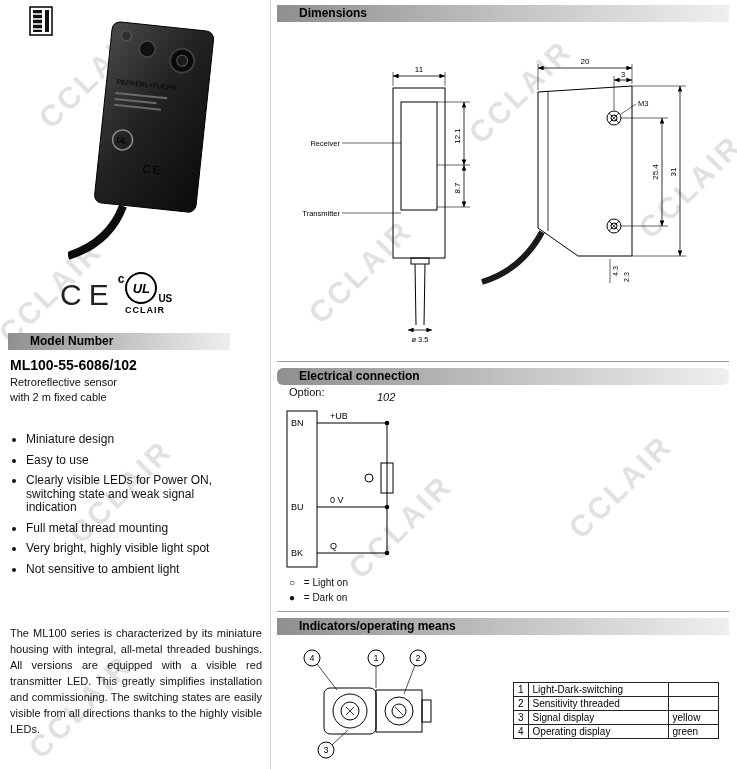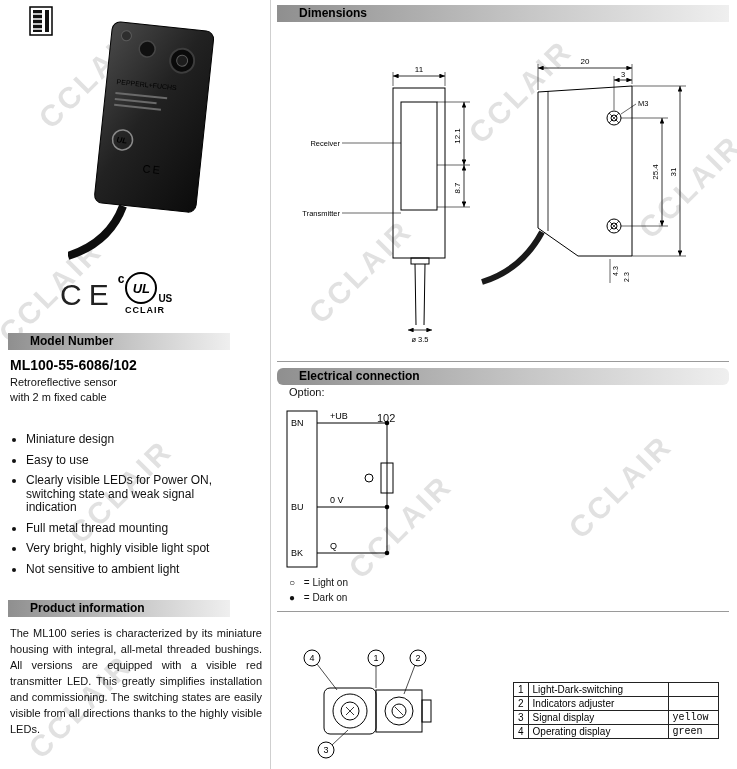--- a/index.html
+++ b/index.html
@@ -39,21 +39,21 @@
   .ul-us { font-size:10px; font-weight:bold; align-self:flex-end; }
   .ul-listed { font-size:9px; font-weight:bold; margin-top:1px; letter-spacing:1px; }
 
   .legend-line { position:absolute; left:289px; font-size:10px; color:#111; }
   .legend-line .sym { display:inline-block; width:12px; }
 
   table.ind { position:absolute; left:513px; top:682px; border-collapse:collapse; font-size:10px; }
   table.ind td { border:1px solid #222; padding:1px 4px; height:14px; color:#000; }
   table.ind td.num { width:12px; text-align:center; }
   table.ind td.lbl { width:140px; }
-  table.ind td.val { width:50px;font-family:Liberation Mono, monospace; }
+  table.ind td.val { width:50px; }
 
   svg text { font-family:"Liberation Sans", sans-serif; fill:#000; }
   .dwg line, .dwg path.s, .dwg rect, .dwg polygon, .dwg circle.s { stroke:#000; fill:none; }
 </style>
 </head>
 <body>
 
 <div class="page">
 
   <div class="wm" style="left:25px; top:60px;">CCLAIR</div>
@@ -122,21 +122,20 @@
 
   <ul class="features-list">
     <li>Miniature design</li>
     <li>Easy to use</li>
     <li>Clearly visible LEDs for Power ON, switching state and weak signal indication</li>
     <li>Full metal thread mounting</li>
     <li>Very bright, highly visible light spot</li>
     <li>Not sensitive to ambient light</li>
   </ul>
 
-  <div class="bar left-col" style="top:600px;">Product information</div>
   <div class="para">The ML100 series is characterized by its miniature housing with integral, all-metal threaded bushings. All versions are equipped with a visible red transmitter LED. This greatly simplifies installation and commissioning. The switching states are easily visible from all directions thanks to the highly visible LEDs.</div>
 
   <div class="bar right-col" style="top:5px;">Dimensions</div>
 
   <svg class="abs dwg" style="left:280px; top:30px;" width="450" height="325" viewBox="0 0 450 325">
     <defs>
       <marker id="arr" markerWidth="8" markerHeight="6" refX="7" refY="3" orient="auto-start-reverse">
         <path d="M0,0 L7,3 L0,6 z" fill="#000" stroke="none"></path>
       </marker>
     </defs>
@@ -213,21 +212,21 @@
       <line x1="330" y1="229" x2="330" y2="253" stroke-width="0.6"></line>
       <text x="338" y="241" font-size="7" text-anchor="middle" transform="rotate(-90 338 241)" stroke="none" fill="#000">4.3</text>
       <text x="349" y="247" font-size="7" text-anchor="middle" transform="rotate(-90 349 247)" stroke="none" fill="#000">2.3</text>
     </g>
   </svg>
 
   <div class="hrule" style="top:361px;"></div>
 
   <div class="bar right-col" style="top:368px;border-radius:6px;">Electrical connection</div>
   <div class="abs t11" style="left:289px; top:386px;">Option:</div>
-  <div class="abs t11" style="left:377px; top:412px;">102</div>
+  <div class="abs t11" style="left:377px; top:391px;font-style:italic;">102</div>
 
   <svg class="abs dwg" style="left:282px; top:405px;" width="300" height="168" viewBox="0 0 300 168">
     <rect x="5" y="6" width="30" height="156" stroke-width="1"></rect>
 
     <text x="9" y="21" font-size="9" stroke="none" fill="#000">BN</text>
     <line x1="35" y1="18" x2="105" y2="18" stroke-width="1"></line>
     <text x="48" y="14" font-size="9" stroke="none" fill="#000">+UB</text>
 
     <text x="9" y="105" font-size="9" stroke="none" fill="#000">BU</text>
     <line x1="35" y1="102" x2="105" y2="102" stroke-width="1"></line>
@@ -249,20 +248,21 @@
     <span class="sym">○</span>
     <span>= Light on</span>
   </div>
   <div class="legend-line" style="top:592px;">
     <span class="sym">●</span>
     <span>= Dark on</span>
   </div>
 
   <div class="hrule" style="top:611px;"></div>
 
+  <div class="bar right-col" style="top:618px;">Indicators/operating means</div>
 
   <svg class="abs dwg" style="left:292px; top:646px;" width="205" height="118" viewBox="0 0 205 118">
 
     <g stroke-width="1">
       <rect x="32" y="42" width="52" height="46" rx="6"></rect>
       <circle class="s" cx="58" cy="65" r="17"></circle>
       <circle class="s" cx="58" cy="65" r="9"></circle>
       <line x1="54" y1="61" x2="62" y2="69" stroke-width="0.8"></line>
       <line x1="54" y1="69" x2="62" y2="61" stroke-width="0.8"></line>
       <rect x="84" y="44" width="46" height="42"></rect>
@@ -291,21 +291,21 @@
 
   <table class="ind">
     <tbody>
       <tr>
         <td class="num">1</td>
         <td class="lbl">Light-Dark-switching</td>
         <td class="val"></td>
       </tr>
       <tr>
         <td class="num">2</td>
-        <td class="lbl">Indicators adjuster</td>
+        <td class="lbl">Sensitivity threaded</td>
         <td class="val"></td>
       </tr>
       <tr>
         <td class="num">3</td>
         <td class="lbl">Signal display</td>
         <td class="val">yellow</td>
       </tr>
       <tr>
         <td class="num">4</td>
         <td class="lbl">Operating display</td>

